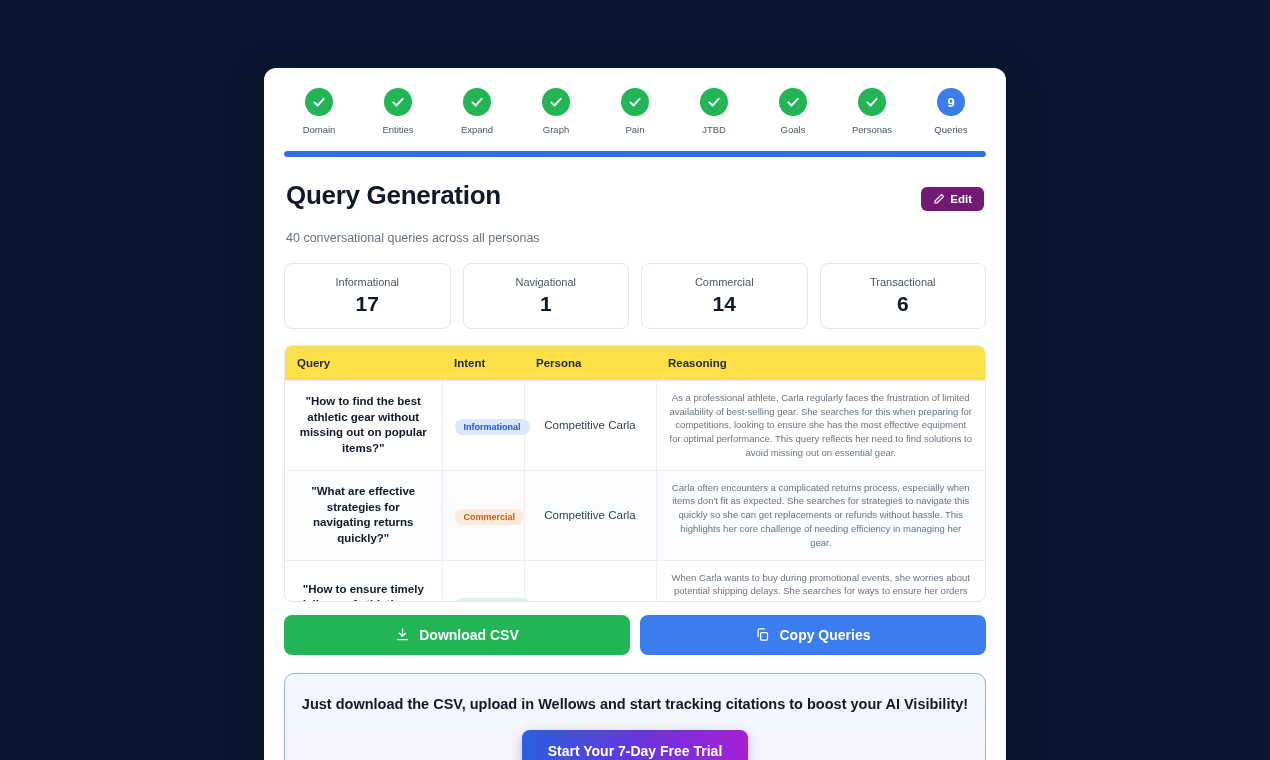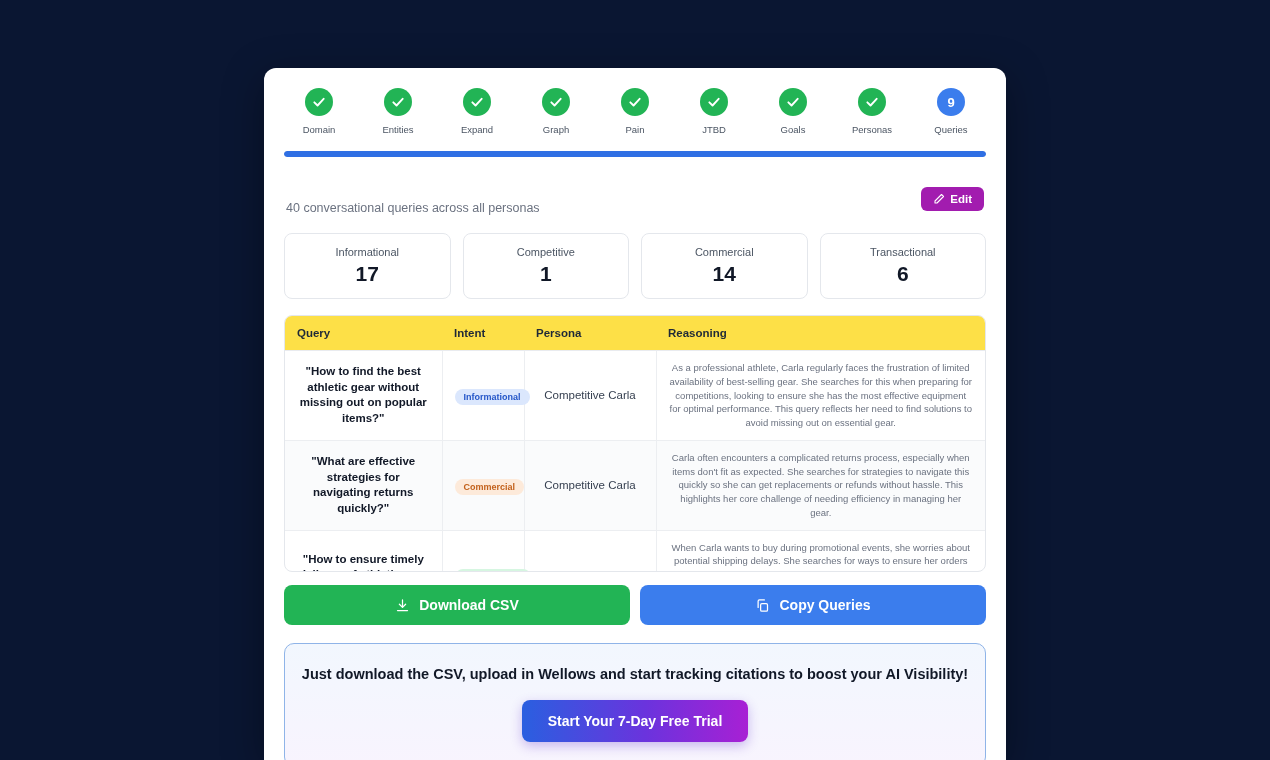--- a/index.html
+++ b/index.html
@@ -87,21 +87,21 @@
   }
   #page-subtitle {
     font-size: 12.5px;
     color: #6b7280;
     margin-top: 20px;
   }
   #edit-button {
     display: flex;
     align-items: center;
     gap: 5px;
-    background: #a21caf;
+    background: #701a75;
     color: #ffffff;
     border: none;
     border-radius: 6px;
     padding: 6px 12px;
     font-size: 11.5px;
     font-weight: bold;
     font-family: "Liberation Sans", sans-serif;
     cursor: pointer;
     margin-top: 6px;
   }
@@ -329,39 +329,40 @@
         <div class="step-label">Queries</div>
       </div>
     </div>
 
   <div id="progress-track">
     <div id="progress-fill" style="width: 100%;"></div>
   </div>
 
   <div id="page-header">
     <div>
+      <div id="page-title">Query Generation</div>
       <div id="page-subtitle">40 conversational queries across all personas</div>
     </div>
     <button id="edit-button">
       <span>
         <svg viewBox="0 0 24 24" fill="none" stroke="#ffffff" stroke-width="2.2" stroke-linecap="round" stroke-linejoin="round">
           <path d="M17 3l4 4L8 20H4v-4L17 3z"></path>
         </svg>
       </span>
       <span>Edit</span>
     </button>
   </div>
 
   <div id="stat-row">
       <div class="stat-card">
         <div class="stat-label">Informational</div>
         <div class="stat-value">17</div>
       </div>
       <div class="stat-card">
-        <div class="stat-label">Competitive</div>
+        <div class="stat-label">Navigational</div>
         <div class="stat-value">1</div>
       </div>
       <div class="stat-card">
         <div class="stat-label">Commercial</div>
         <div class="stat-value">14</div>
       </div>
       <div class="stat-card">
         <div class="stat-label">Transactional</div>
         <div class="stat-value">6</div>
       </div>

